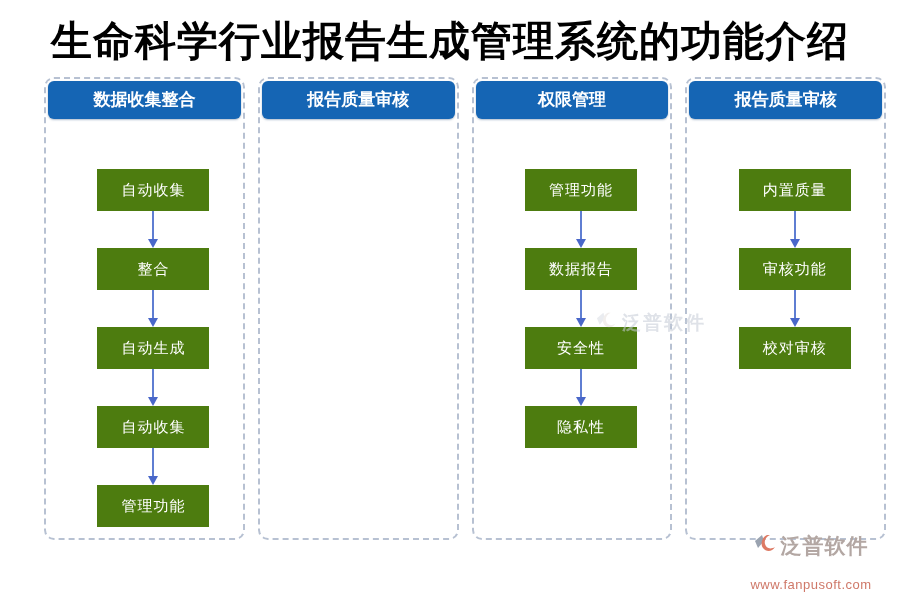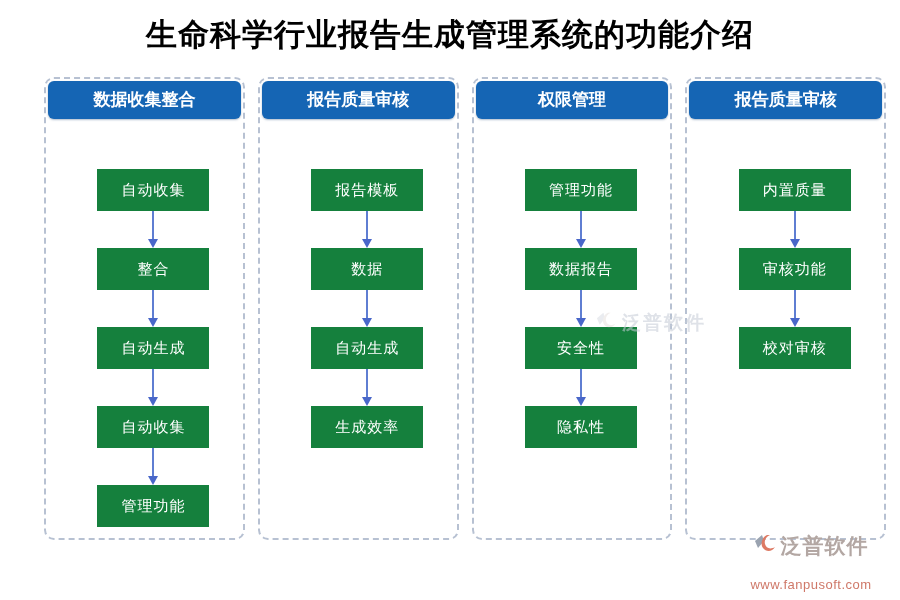--- a/index.html
+++ b/index.html
@@ -2,36 +2,36 @@
 <html><head>
 <meta charset="utf-8">
 <style>
   * { margin:0; padding:0; box-sizing:border-box; }
   html,body { width:900px; height:600px; background:#ffffff; overflow:hidden;
               font-family:"Liberation Sans","DejaVu Sans",sans-serif; }
   .page { position:relative; width:900px; height:600px; background:#fff; }
 
   .title { position:absolute; top:14px; left:0; width:100%;
            text-align:center; font-family:"Liberation Serif","DejaVu Serif",serif;
-           font-weight:bold; font-size:31px; color:#000; letter-spacing:1px; }
+           font-weight:bold; font-size:41px; color:#000; letter-spacing:1px; }
 
   .columns { position:absolute; left:44px; top:77px; width:842px; height:463px;
              display:flex; gap:13px; }
   .col { flex:1 1 0; border:2px dashed #b7c1d2; border-radius:10px;
          position:relative; }
 
   .col-header { margin:2px; height:38px; line-height:38px; border-radius:6px;
                 background:#1565b4; color:#ffffff; text-align:center;
                 font-family:"Liberation Serif","DejaVu Serif",serif;
                 font-weight:bold; font-size:17px;
                 box-shadow:0 1px 2px rgba(20,60,110,0.35); }
 
   .stack { margin-top:50px; display:flex; flex-direction:column;
            align-items:center; transform:translateX(9px); }
-  .node { width:112px; height:42px; background:#15803d; color:#ffffff;
+  .node { width:112px; height:42px; background:#4d7c0f; color:#ffffff;
           font-size:15px; display:flex; align-items:center; justify-content:center;
           letter-spacing:1px; }
   .arrow { height:37px; display:flex; flex-direction:column; align-items:center; }
   .arrow .shaft { width:2px; flex:1 1 auto; background:#5f7ed2; }
   .arrow .head { width:0; height:0; border-left:5px solid transparent;
                  border-right:5px solid transparent; border-top:9px solid #4967c9;
                  margin-top:-1px; }
 
   .wm-center { position:absolute; left:596px; top:310px; z-index:10;
                display:flex; align-items:center; gap:4px; opacity:0.55;
@@ -80,38 +80,20 @@
             <span class="shaft"></span>
             <span class="head"></span>
           </div>
         <div class="node">管理功能</div>
       </div>
     </div>
 
 
     <div class="col">
       <div class="col-header">报告质量审核</div>
-      <div class="stack">
-        <div class="node">报告模板</div>
-        <div class="arrow">
-            <span class="shaft"></span>
-            <span class="head"></span>
-          </div>
-        <div class="node">数据</div>
-        <div class="arrow">
-            <span class="shaft"></span>
-            <span class="head"></span>
-          </div>
-        <div class="node">自动生成</div>
-        <div class="arrow">
-            <span class="shaft"></span>
-            <span class="head"></span>
-          </div>
-        <div class="node">生成效率</div>
-      </div>
     </div>
 
     <div class="col">
       <div class="col-header">权限管理</div>
       <div class="stack">
         <div class="node">管理功能</div>
         <div class="arrow">
             <span class="shaft"></span>
             <span class="head"></span>
           </div>

